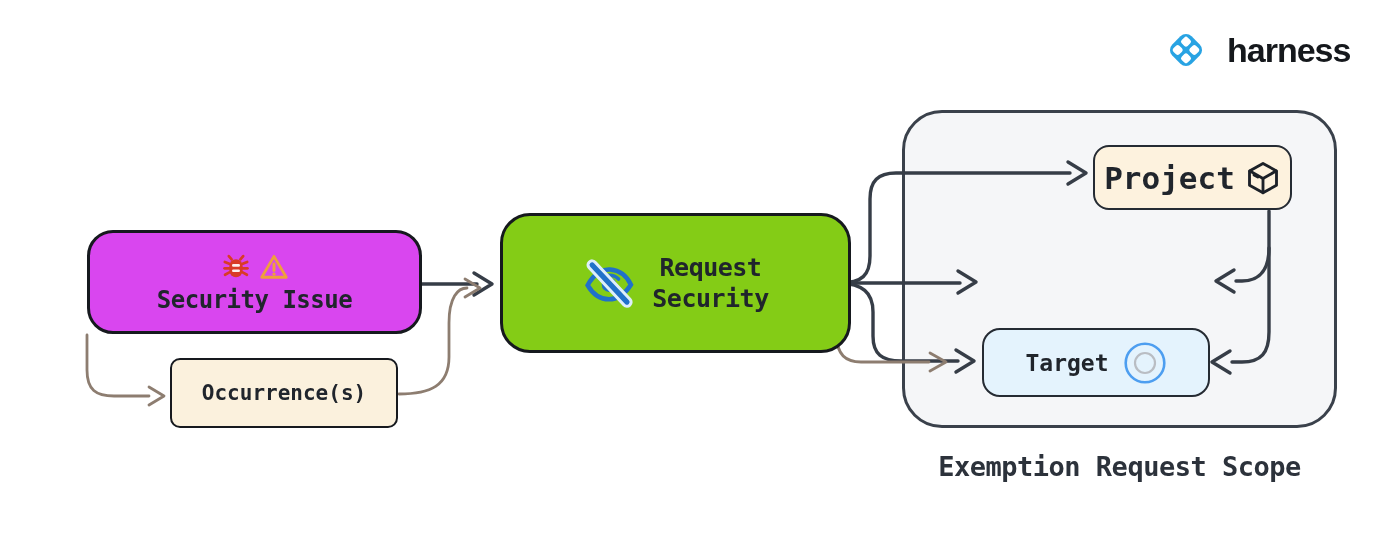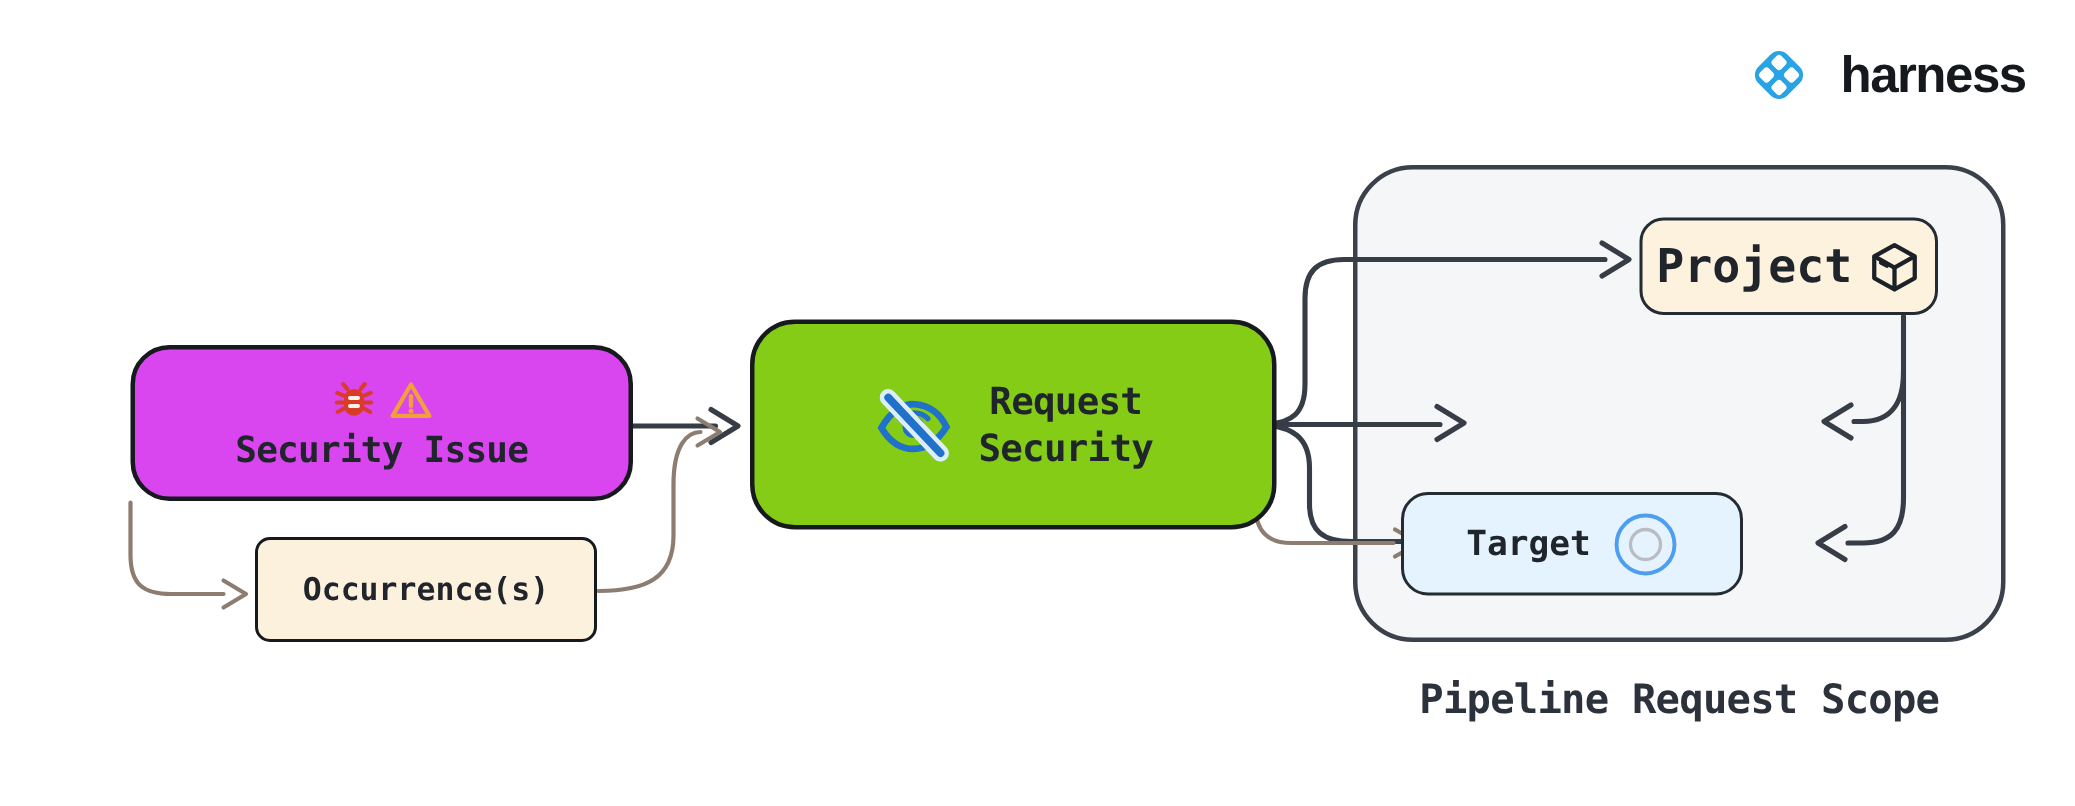--- a/index.html
+++ b/index.html
@@ -22,21 +22,21 @@
   #request-exemption .txt{display:flex;flex-direction:column;align-items:center;
                           font-size:25px;line-height:1.24;letter-spacing:-0.5px;}
 
   #scope-box{position:absolute;left:902px;top:110px;width:435px;height:318px;background:#f5f6f8;
              border:3px solid #3a414b;border-radius:40px;box-sizing:border-box;}
 
   #project{left:1093px;top:145px;width:199px;height:65px;background:#fdf2de;
            border:2.5px solid #252b33;border-radius:16px;gap:10px;font-size:31px;}
   #pipeline{left:980px;top:240px;width:235px;height:70px;background:#f1edfb;
             border:2.5px solid #252b33;border-radius:18px;gap:10px;font-size:23px;}
-  #target{left:934px;top:328px;width:228px;height:69px;background:#e4f3fd;
+  #target{left:982px;top:328px;width:228px;height:69px;background:#e4f3fd;
           border:2.5px solid #252b33;border-radius:18px;gap:14px;font-size:23px;}
 
   #scope-caption{position:absolute;left:902px;top:451px;width:435px;text-align:center;
                  font-size:27px;font-weight:bold;color:#2c323b;letter-spacing:-0.5px;}
 
   #logo{position:absolute;left:1165px;top:27px;display:flex;align-items:center;gap:20px;height:46px;}
   #logo .word{font-family:"Liberation Sans","DejaVu Sans",sans-serif;font-weight:700;
               font-size:34px;color:#15181c;letter-spacing:-1px;}
 
   #edges{position:absolute;left:0;top:0;z-index:1;}
@@ -158,15 +158,15 @@
 
 
   <div id="target" class="node">
     <span>Target</span>
     <svg width="44" height="44" viewBox="0 0 44 44">
       <circle cx="22" cy="22" r="19.3" stroke="#4d9ef0" stroke-width="2.6" fill="none"></circle>
       <circle cx="22" cy="22" r="10" stroke="#b9bdc3" stroke-width="2.2" fill="none"></circle>
     </svg>
   </div>
 
-  <div id="scope-caption" class="mono">Pipeline Request Scope</div>
+  <div id="scope-caption" class="mono">Exemption Request Scope</div>
 
 </div>
 
 </body></html>

